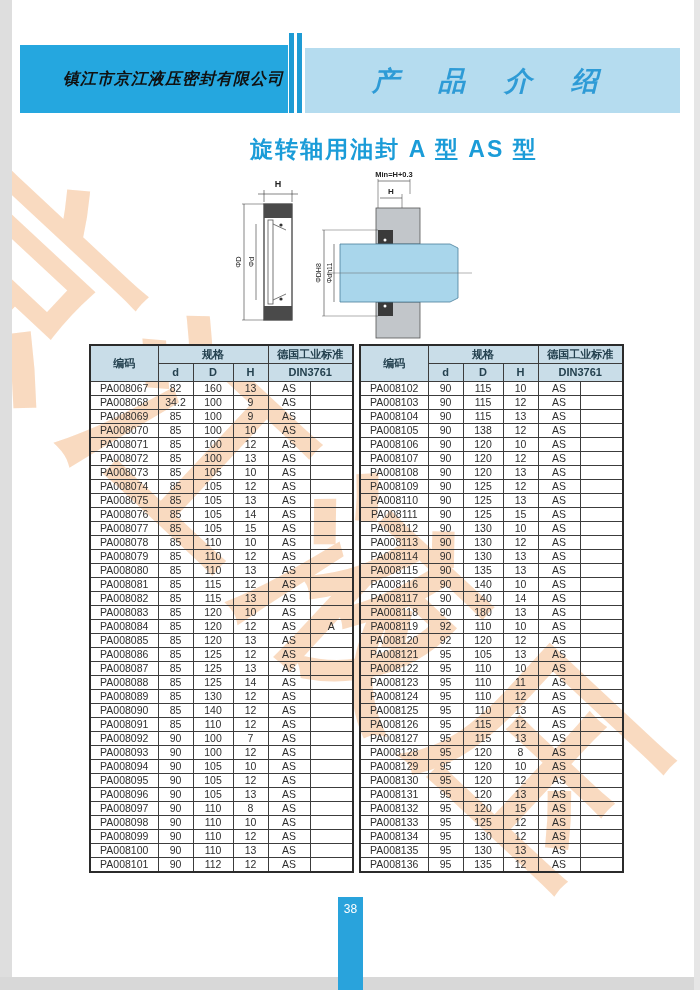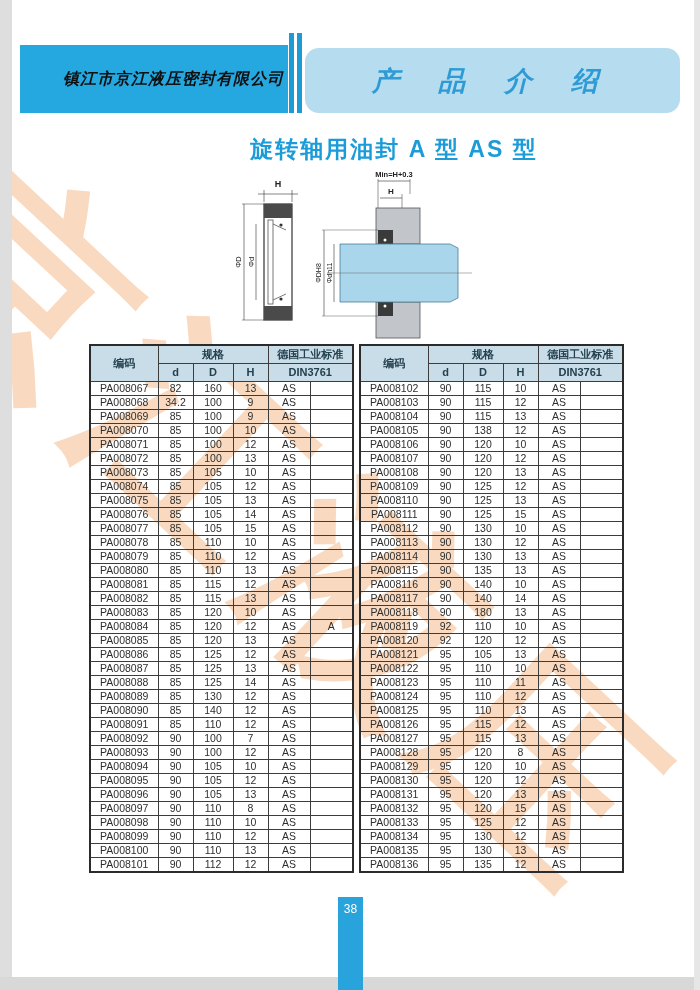--- a/index.html
+++ b/index.html
@@ -17,21 +17,21 @@
              transform:rotate(43deg);transform-origin:0 0;}
 
   
   .hdr-dark{position:absolute;left:20px;top:45px;width:268px;height:68px;background:#25a7df;z-index:2;
             display:flex;align-items:center;justify-content:flex-end;padding-right:4px;box-sizing:border-box;}
   .hdr-dark .company{font-family:Liberation Sans, sans-serif;font-weight:bold;font-style:italic;
             font-size:16px;color:#101010;letter-spacing:1px;}
   .stripe{position:absolute;top:33px;width:5px;height:80px;background:#1e9bd4;z-index:2;}
   .stripe.s1{left:289px;} .stripe.s2{left:297px;}
   .hdr-light{position:absolute;left:305px;top:48px;width:375px;height:65px;background:#b5dcef;z-index:2;
-            display:flex;align-items:center;justify-content:center;border-radius:14px;}
+            display:flex;align-items:center;justify-content:center;}
   .hdr-light .section{font-family:"DejaVu Serif",serif;font-style:italic;font-weight:bold;
             font-size:27px;color:#2e9bd6;letter-spacing:15px;}
 
   .doc-title{position:absolute;left:0;top:134px;width:700px;text-align:center;z-index:2;
             font-size:23px;font-weight:bold;color:#1b9cd8;letter-spacing:2px;padding-left:44px;}
 
   
   .diagram{position:absolute;left:228px;top:168px;width:254px;height:178px;z-index:1;}
   .diagram text{font-family:"Liberation Sans",sans-serif;fill:#222;}
 

